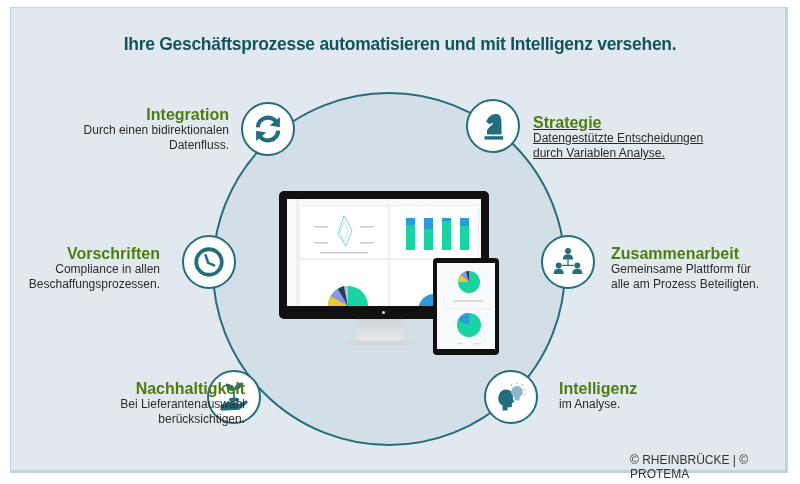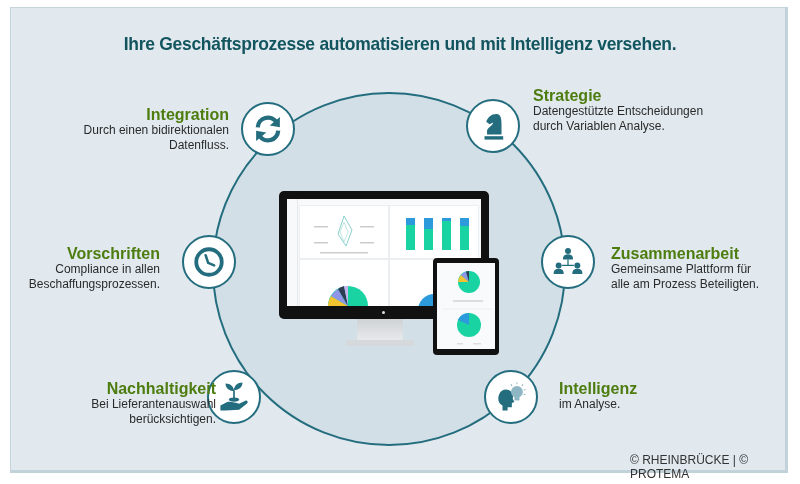--- a/index.html
+++ b/index.html
@@ -169,39 +169,39 @@
     </g>
   </svg>
 </div>
 
 <div class="feature right-al" style="right:571px;top:106px;">
   <div class="h">Integration</div>
   <div>Durch einen bidirektionalen</div>
   <div>Datenfluss.</div>
 </div>
 
-<div class="feature" style="left:533px;top:87px;">
+<div class="feature" style="left:533px;top:114px;text-decoration:underline;">
   <div class="h">Strategie</div>
   <div>Datengestützte Entscheidungen</div>
   <div>durch Variablen Analyse.</div>
 </div>
 
 <div class="feature right-al" style="right:640px;top:245px;margin-left:12px;">
   <div class="h">Vorschriften</div>
   <div>Compliance in allen</div>
   <div>Beschaffungsprozessen.</div>
 </div>
 
 <div class="feature" style="left:611px;top:245px;">
   <div class="h">Zusammenarbeit</div>
   <div>Gemeinsame Plattform für</div>
   <div>alle am Prozess Beteiligten.</div>
 </div>
 
-<div class="feature right-al" style="right:584px;top:380px;">
+<div class="feature right-al" style="right:555px;top:380px;">
   <div class="h">Nachhaltigkeit</div>
   <div>Bei Lieferantenauswahl</div>
   <div>berücksichtigen.</div>
 </div>
 
 <div class="feature" style="left:559px;top:380px;">
   <div class="h">Intelligenz</div>
   <div>im Analyse.</div>
 </div>
 

